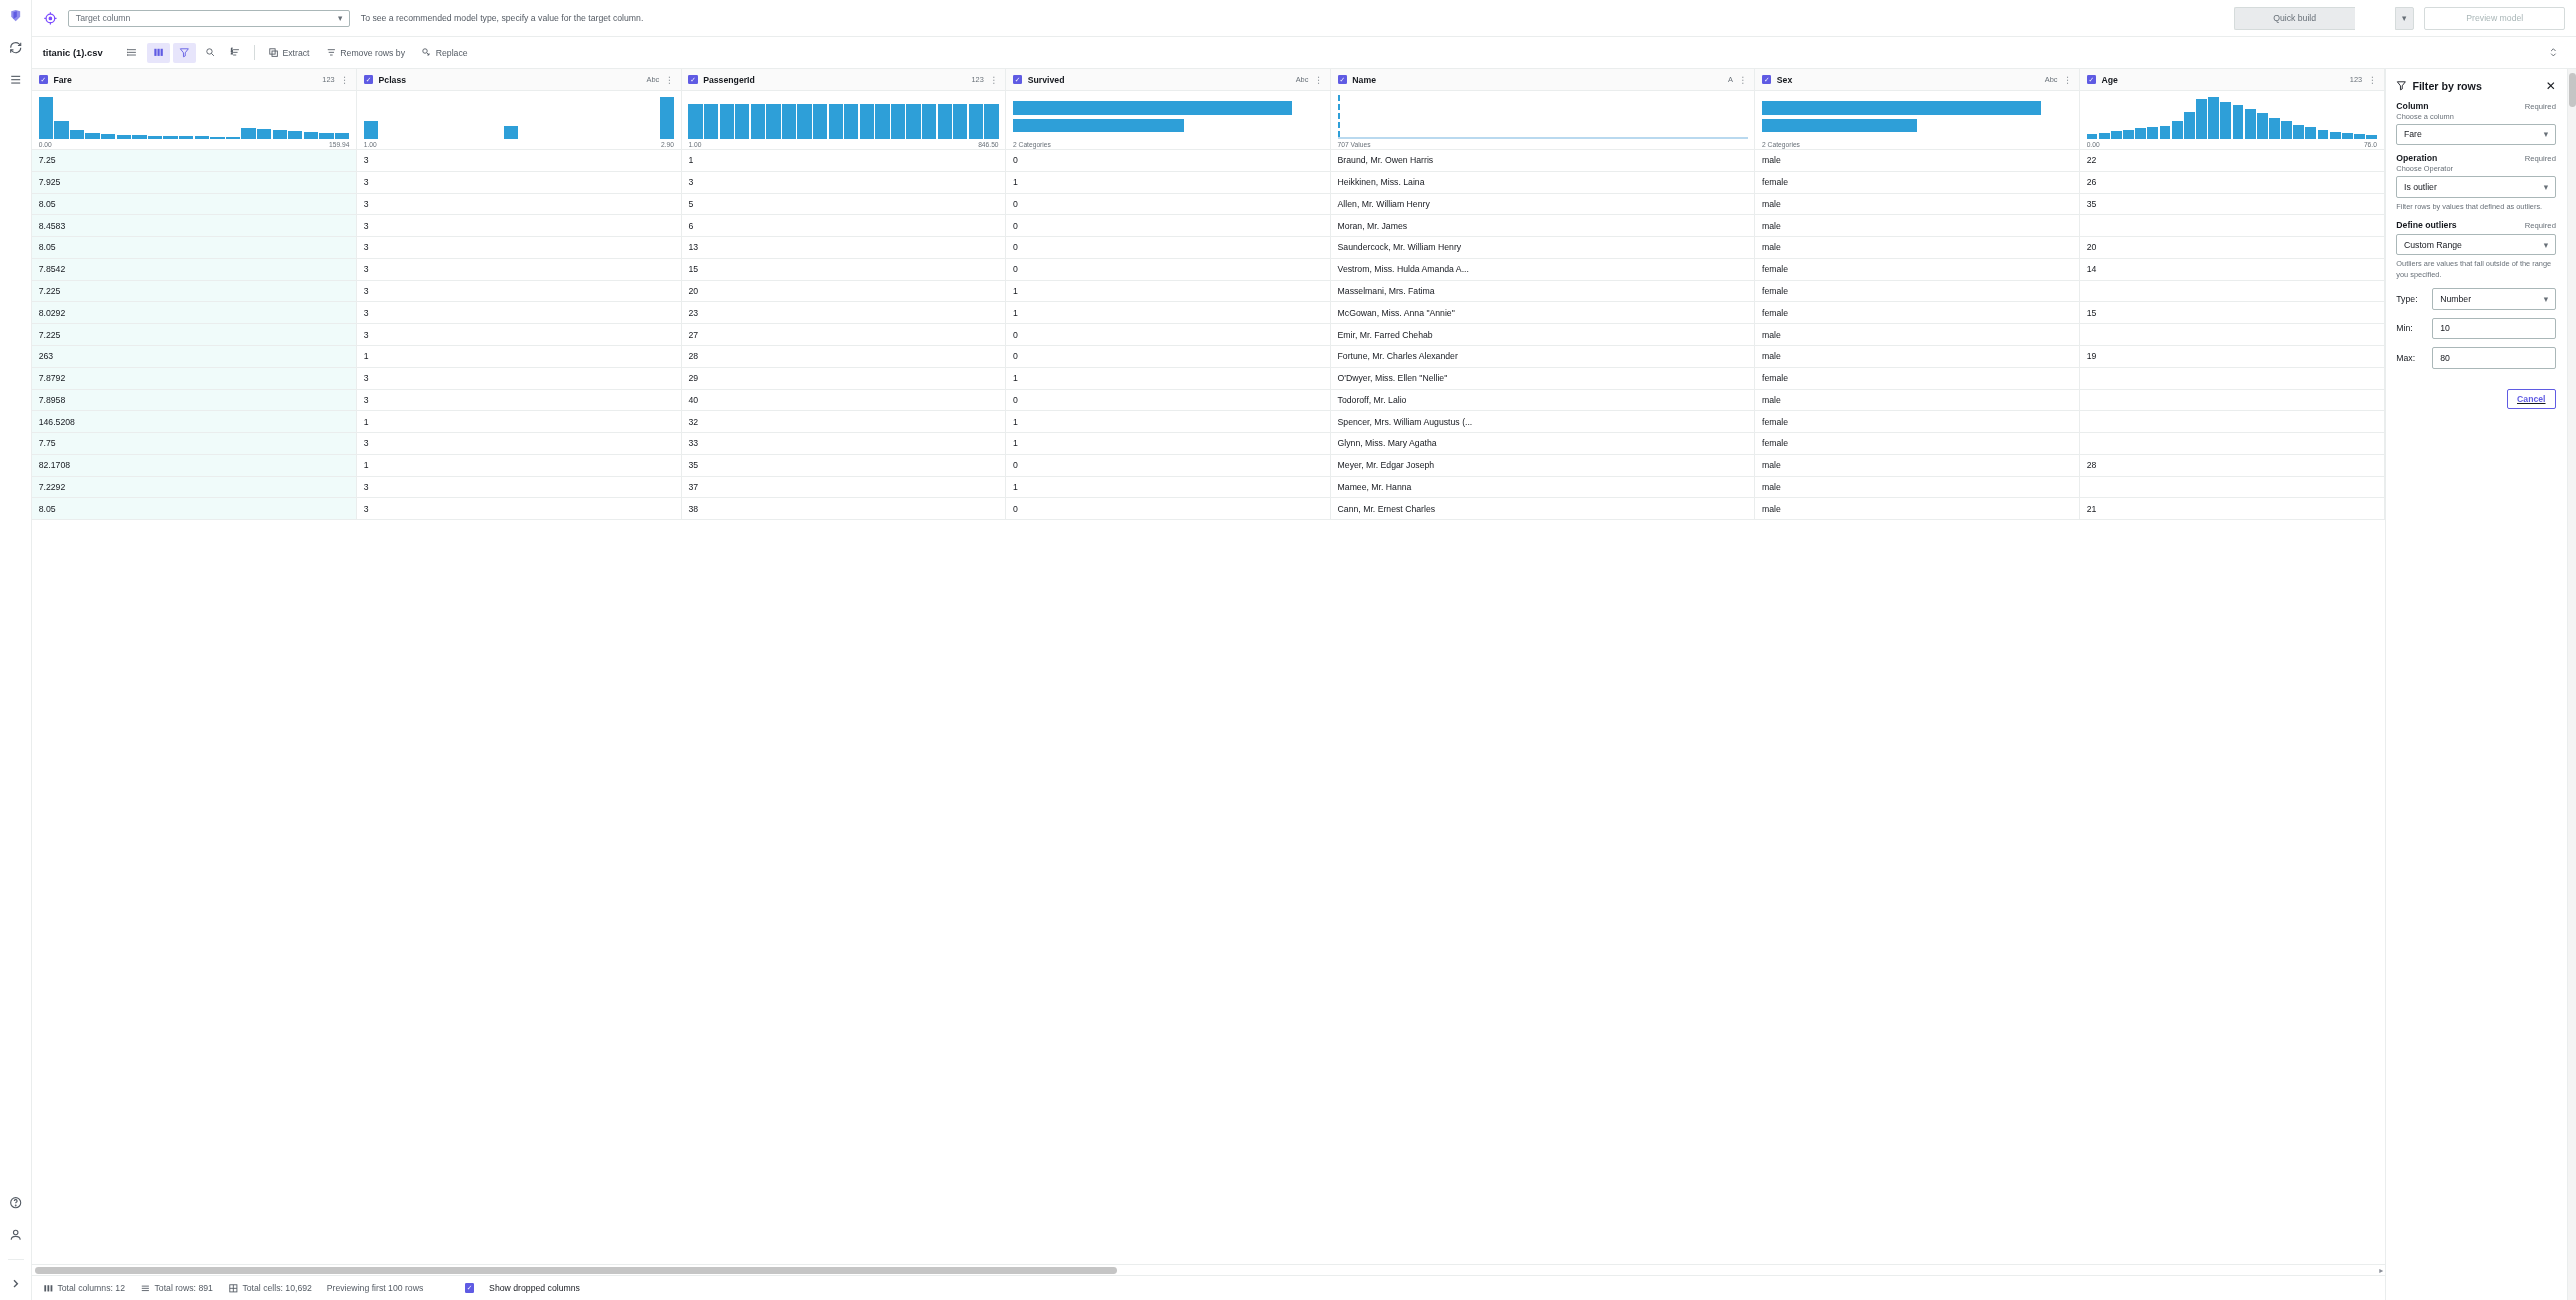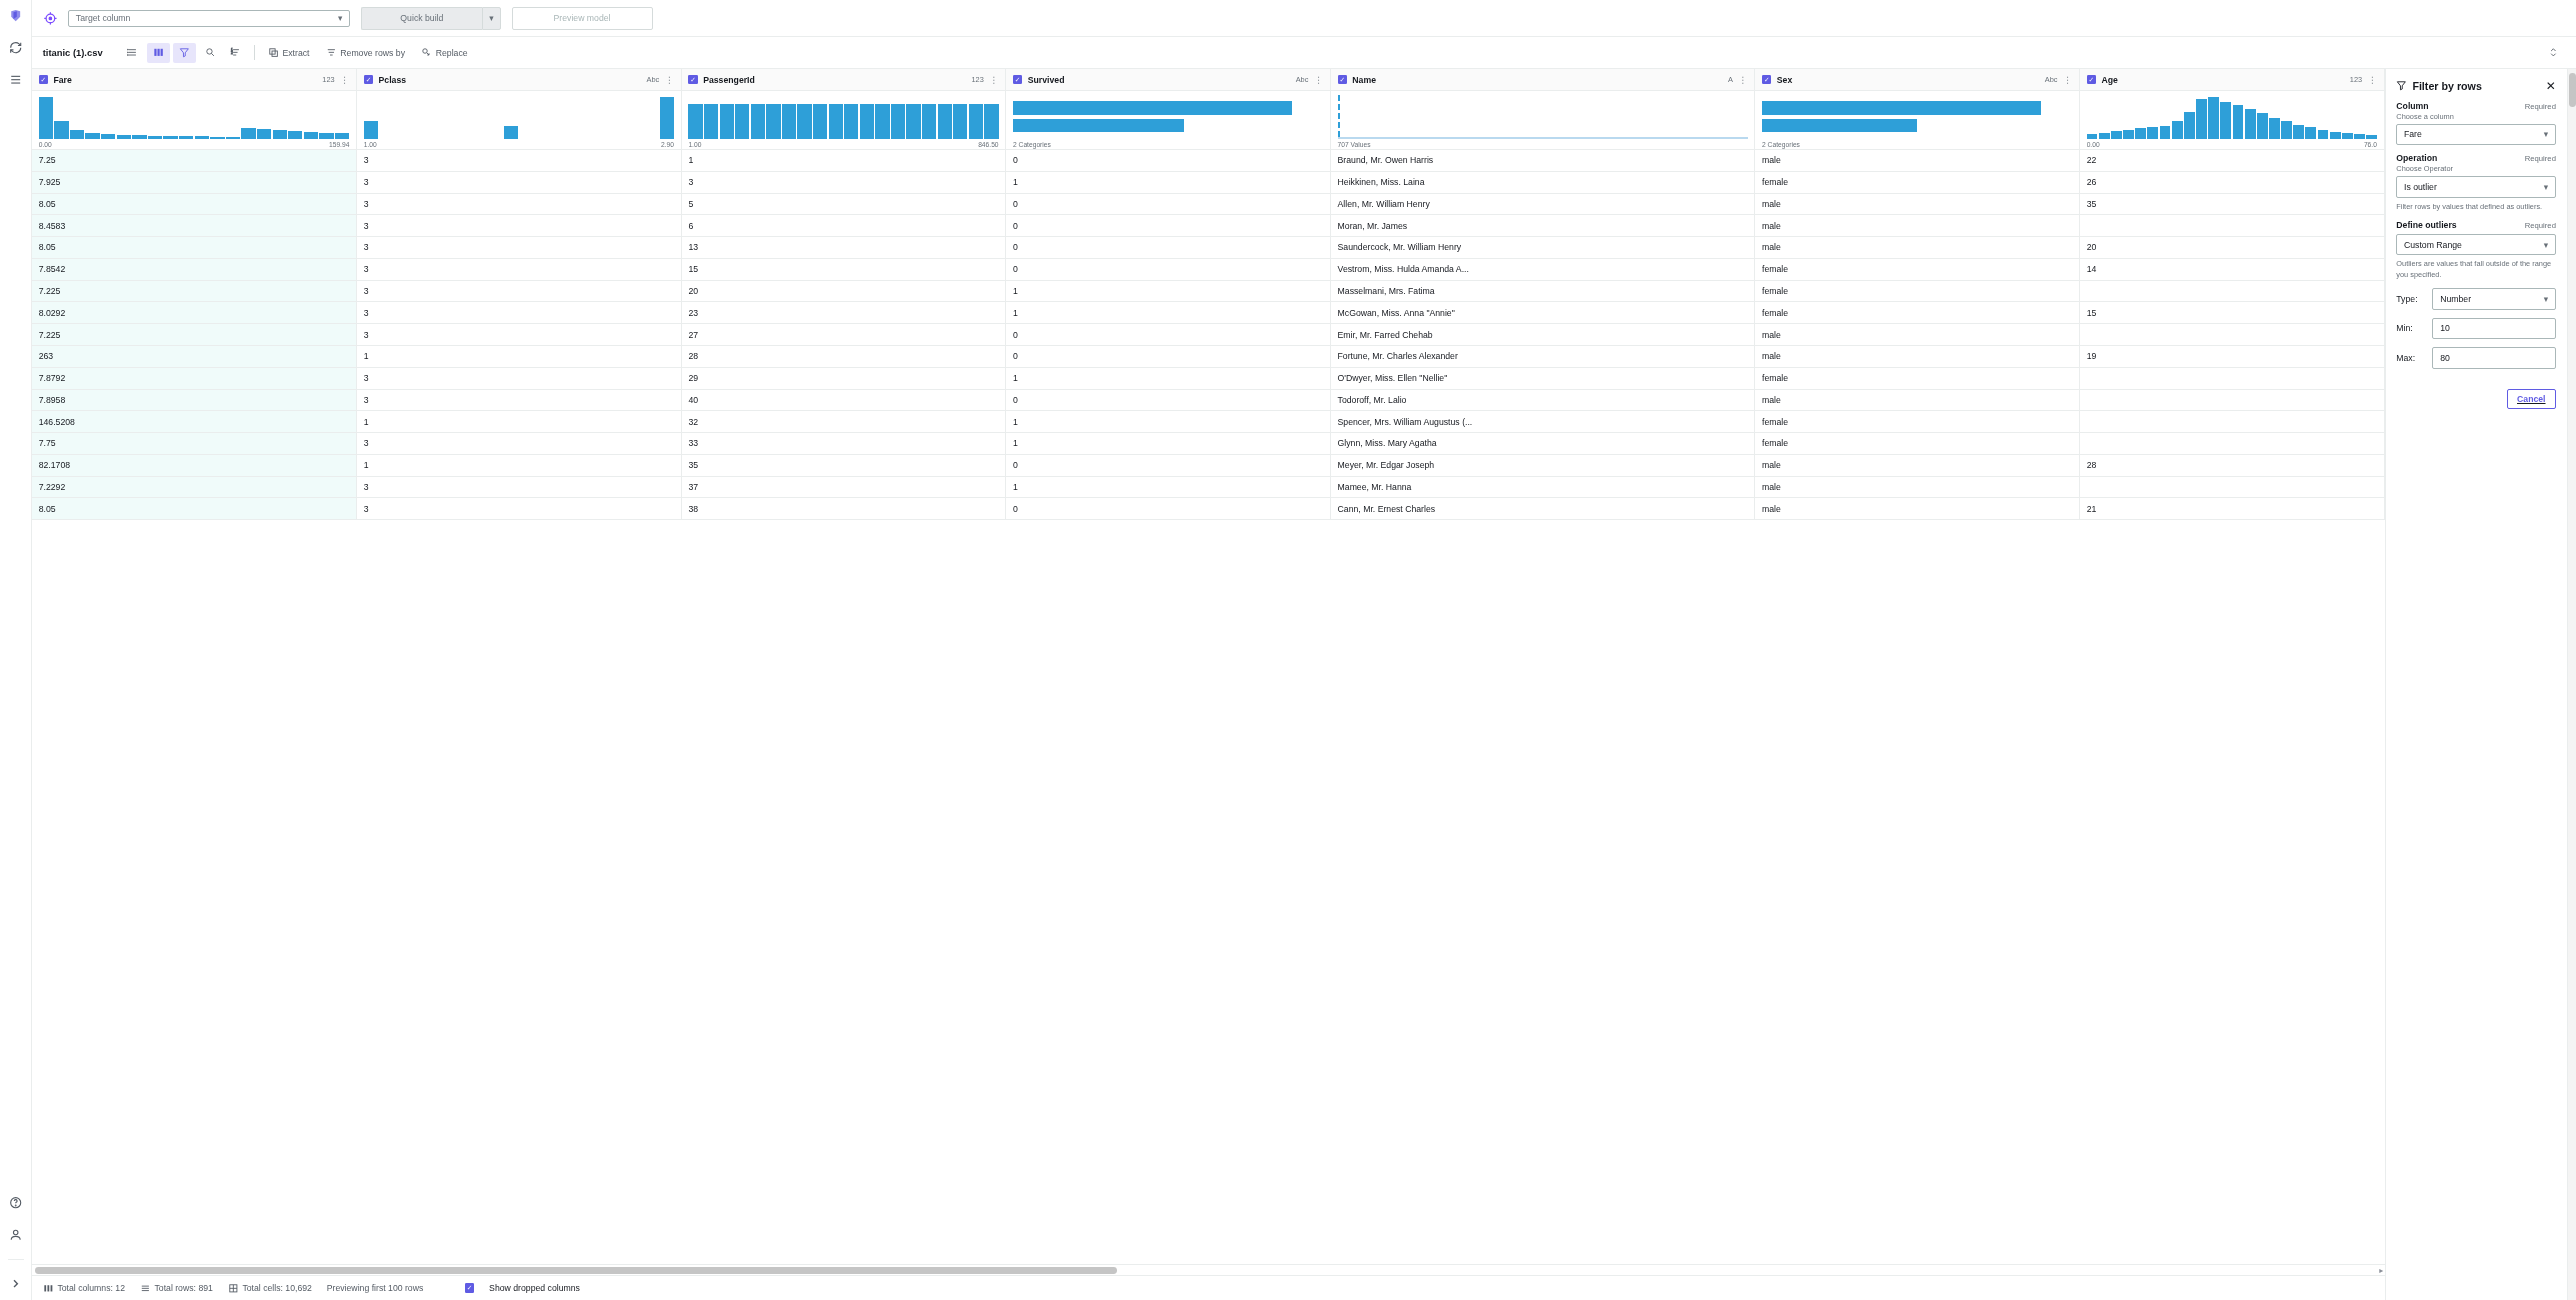--- a/index.html
+++ b/index.html
@@ -18,21 +18,21 @@
 
 .main { flex: 1; display: flex; flex-direction: column; min-width: 0; }
 
 
 .topbar { display: flex; align-items: center; gap: 10.7px; padding: 6.7px 10.7px; border-bottom: 0.7px solid #eaeded; }
 .target-icon { color: #7c4dff; width: 14.8px; height: 14.8px; display: flex; align-items: center; justify-content: center; }
 .target-select { flex: 0 0 282px; height: 17px; border: 0.7px solid #aab7b8; border-radius: 2px; display: flex; align-items: center; padding: 0 6.7px; justify-content: space-between; color: #687078; cursor: pointer; }
 .target-select .chev { color: #687078; }
 .hint-text { flex: 1; color: #545b64; font-size: 8.7px; }
 .btn { height: 23px; padding: 0 12px; border-radius: 2px; font-size: 8.7px; cursor: pointer; display: inline-flex; align-items: center; justify-content: center; border: 0.7px solid transparent; }
-.btn-group { display: flex; }
+.btn-group { display: flex; gap: 40px; }
 .btn-quick { background: #e9ebed; color: #687078; flex: 1; border: 0.7px solid #d5dbdb; border-right: none; border-radius: 2px 0 0 2px; width: 121px; cursor: not-allowed; }
 .btn-quick-drop { background: #e9ebed; border: 0.7px solid #d5dbdb; border-radius: 0 2px 2px 0; width: 19px; cursor: not-allowed; color: #687078; display: flex; align-items: center; justify-content: center; }
 .btn-preview { background: #fff; color: #aab7b8; border: 0.7px solid #d5dbdb; width: 141px; cursor: not-allowed; }
 
 
 .toolbar { display: flex; align-items: center; gap: 2.7px; padding: 5.4px 10.7px; border-bottom: 0.7px solid #eaeded; }
 .filename { font-weight: 700; font-size: 9.4px; margin-right: 16px; }
 .tool-btn { width: 23px; height: 20px; display: flex; align-items: center; justify-content: center; border-radius: 2px; cursor: pointer; color: #545b64; }
 .tool-btn.active { background: #e7e5fb; color: #5f5be3; }
 .tool-sep { width: 0.7px; height: 14.8px; background: #d5dbdb; margin: 0 4px; }
@@ -155,20 +155,21 @@
             <line x1="12" y1="2" x2="12" y2="5"></line>
             <line x1="12" y1="19" x2="12" y2="22"></line>
             <line x1="2" y1="12" x2="5" y2="12"></line>
             <line x1="19" y1="12" x2="22" y2="12"></line>
           </svg>
       </div>
       <div class="target-select">
         <span>Target column</span>
         <span class="chev">▾</span>
       </div>
+      <div class="hint-text">To see a recommended model type, specify a value for the target column.</div>
       <div class="btn-group">
         <button class="btn btn-quick">Quick build</button>
         <div class="btn-quick-drop">▾</div>
       </div>
       <button class="btn btn-preview">Preview model</button>
     </div>
 
     <div class="toolbar">
       <div class="filename">titanic (1).csv</div>
       <div class="tool-btn">

